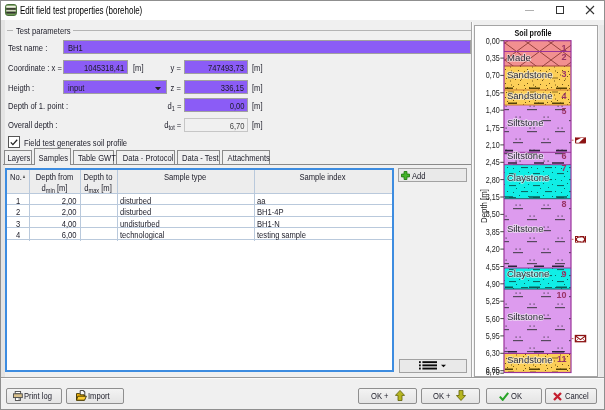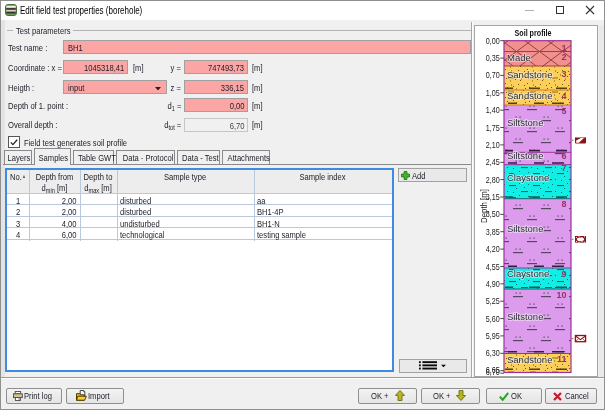--- a/index.html
+++ b/index.html
@@ -3,21 +3,21 @@
 <meta charset="utf-8">
 <style>
   html,body{margin:0;padding:0;}
   body{width:605px;height:410px;position:relative;background:#f0f0f0;
        font-family:"Liberation Sans",sans-serif;overflow:hidden;}
   .abs{position:absolute;}
   .t{position:absolute;white-space:nowrap;font-size:9.5px;color:#1c1c28;
      transform:scaleX(0.8);transform-origin:0 50%;line-height:13px;}
   .tr{transform-origin:100% 50%;}
   .tc{transform-origin:50% 50%;}
-  .inp{position:absolute;box-sizing:border-box;background:#fca5a5;border:1px solid #a0a0a0;height:14px;}
+  .inp{position:absolute;box-sizing:border-box;background:#8b5cf6;border:1px solid #a0a0a0;height:14px;}
   .t sub{font-size:7px;vertical-align:-2px;line-height:0;}
   .inp .t{line-height:13px;}
   .btn{position:absolute;box-sizing:border-box;border:1px solid #8f8f8f;border-radius:2px;
        background:linear-gradient(#f3f3f3,#e4e4e4);}
   .tab{position:absolute;box-sizing:border-box;border:1px solid #8a8a8a;border-bottom:none;
        background:#f0f0f0;top:149.5px;height:14px;}
   .gline{position:absolute;height:1px;background:#b4b4b4;top:30px;}
   .hl{position:absolute;background:#b9c9dc;}
 </style>
 </head>

